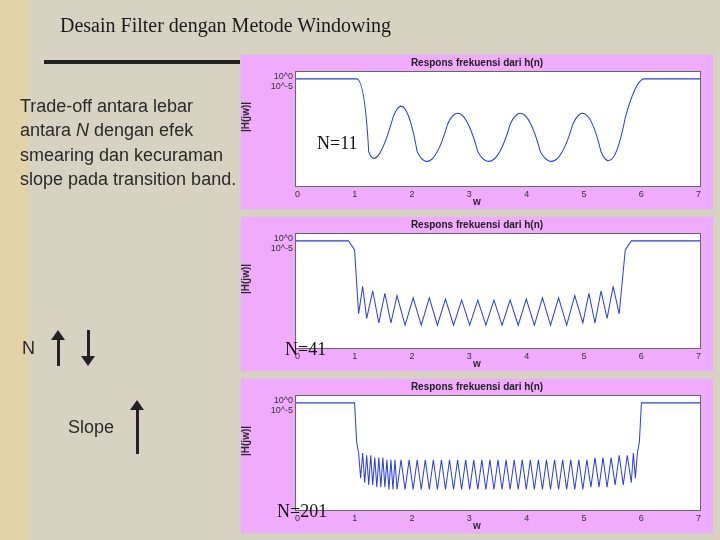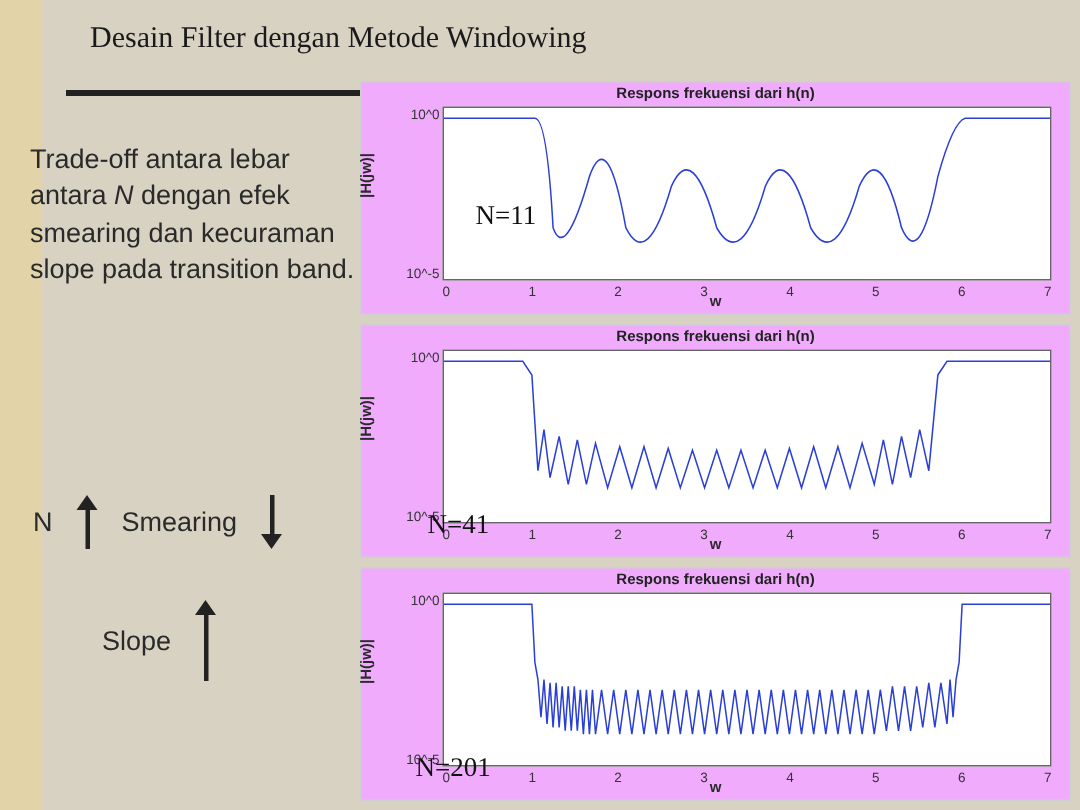--- a/index.html
+++ b/index.html
@@ -129,21 +129,21 @@
   .ticks-x {
     position: absolute;
     left: 54px; right: 12px; bottom: 10px;
     display: flex; justify-content: space-between;
     font: 9px Arial, sans-serif; color: #333;
   }
   .ticks-y {
     position: absolute;
     left: 28px; top: 16px; bottom: 22px;
     width: 24px;
-    display: flex; flex-direction: column; justify-content: space-between;
+    display: flex; flex-direction: column; 
     align-items: flex-end;
     font: 9px Arial, sans-serif; color: #333;
   }
   .curve { fill: none; stroke: #2a3fd6; stroke-width: 1; }
 </style>
 </head>
 <body>
 
 <div class="side-stripe"></div>
 
@@ -153,21 +153,20 @@
 <div class="body-text">
   <span>Trade-off antara lebar antara </span><span class="ital">N</span><span> dengan efek smearing dan kecuraman slope pada transition band.</span>
 </div>
 
 <div class="row r1">
   <span>N</span>
   <div class="arrow short">
     <div class="head-up"></div>
       <div class="shaft"></div>
   </div>
-  <span>Smearing</span>
   <div class="arrow short">
     <div class="shaft"></div>
       <div class="head-dn"></div>
   </div>
 </div>
 
 <div class="row r2">
   <span>Slope</span>
   <div class="arrow tall">
     <div class="head-up"></div>

